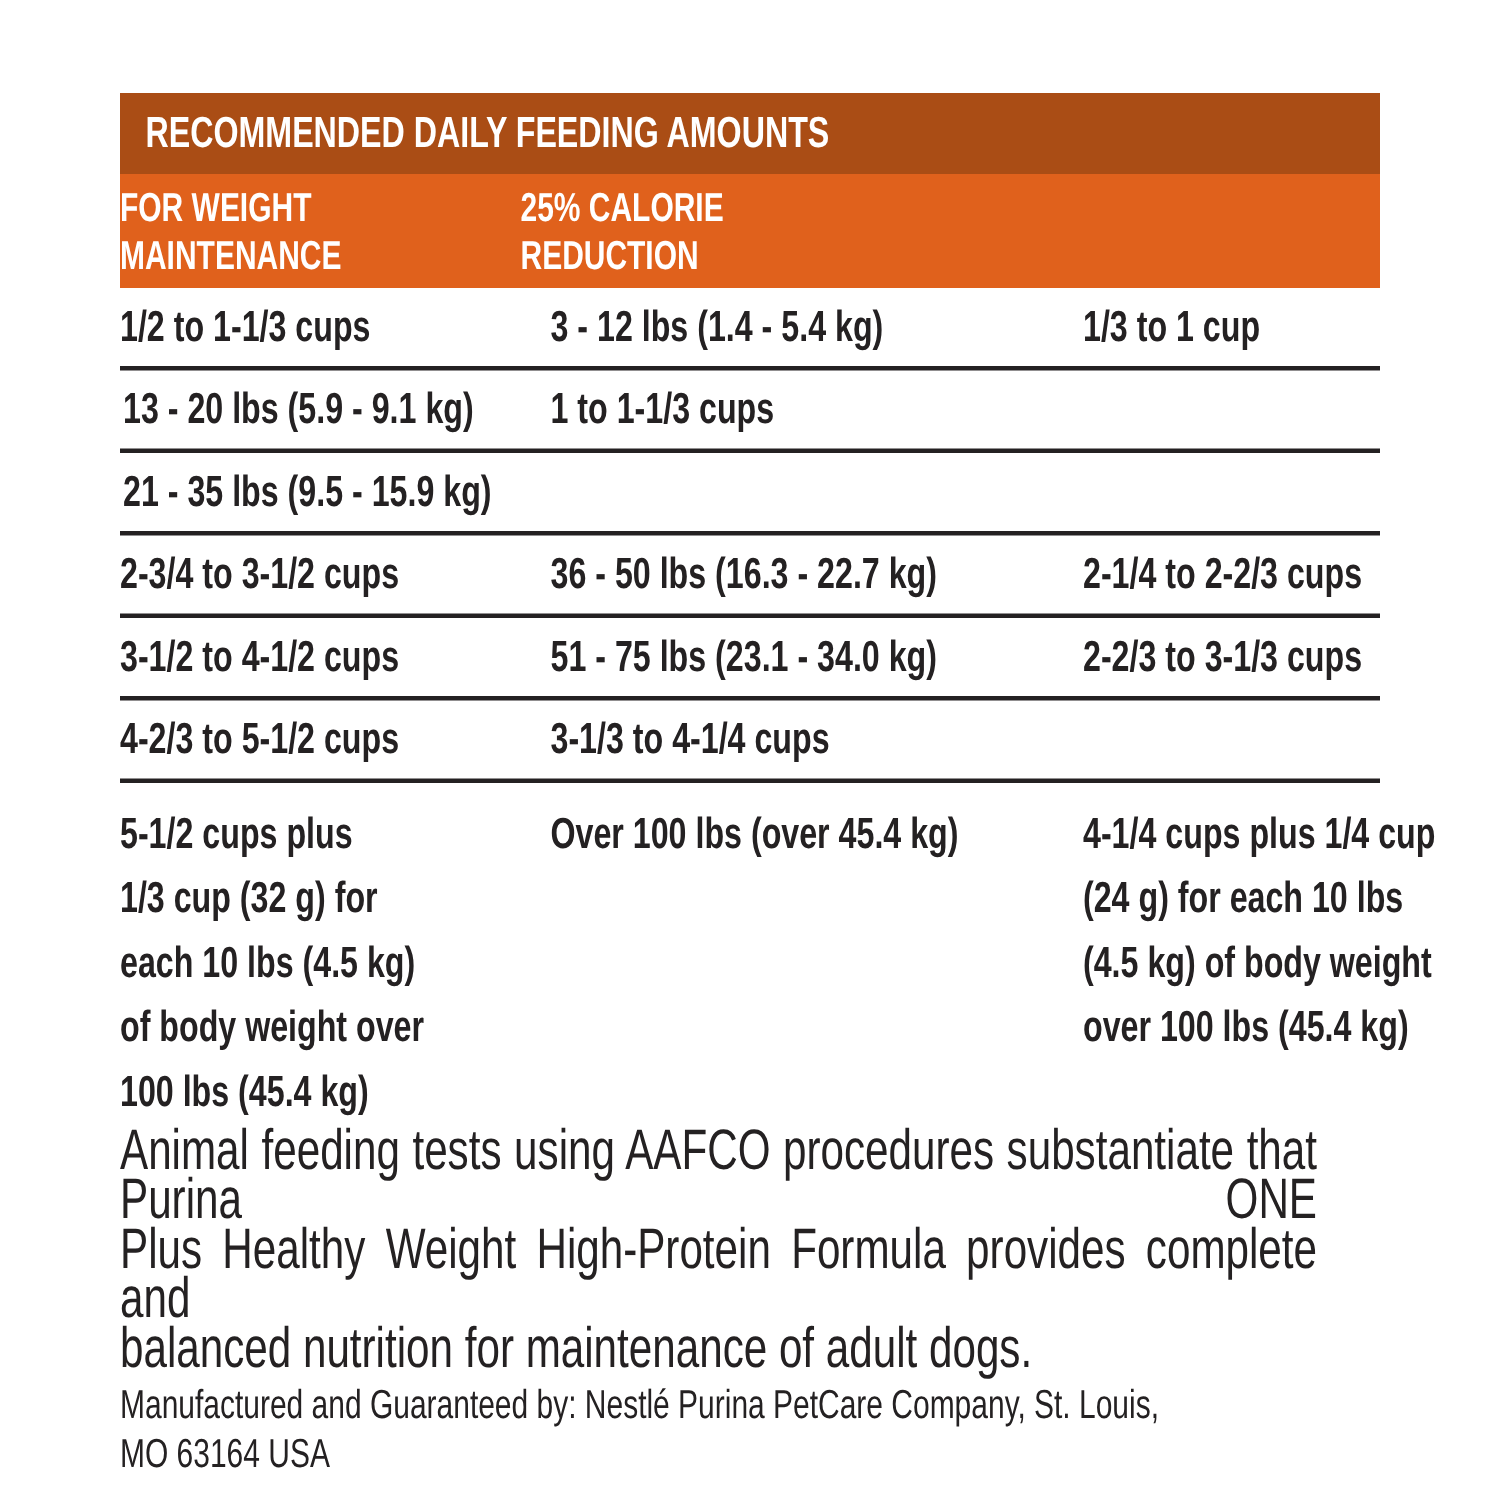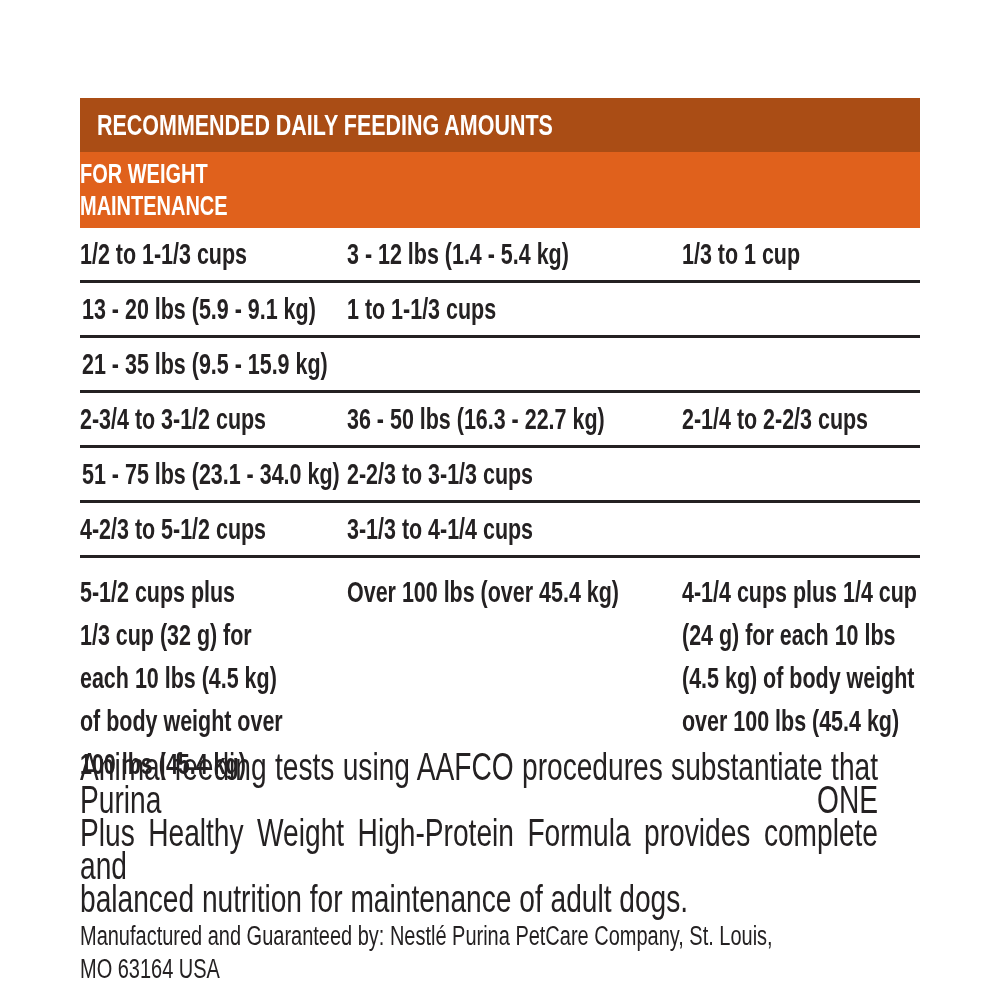--- a/index.html
+++ b/index.html
@@ -29,21 +29,20 @@
     width: 840px;
   }
 
   .title-bar {
     height: 54px;
     background: var(--title-bar, #aa4d15);
     display: flex;
     align-items: center;
     padding-left: 17px;
     box-sizing: border-box;
-    margin-top: 36px;
   }
   .title-text {
     font-size: 29px;
     font-weight: 700;
     color: var(--header-text, #ffffff);
     white-space: nowrap;
     letter-spacing: 0px;
   }
 
   .grid3 {
@@ -66,20 +65,21 @@
   }
 
   .c1 { box-sizing: border-box; }
   .c2, .c3 { padding-left: 2px; box-sizing: border-box; }
 
   .trow {
     height: 55px;
     align-items: center;
     border-bottom: 3px solid var(--divider, #242122);
     box-sizing: border-box;
+    gap: 20px;
   }
   .tcell .cx {
     font-size: 29px;
     font-weight: 700;
     line-height: 34px;
     white-space: pre-line;
   }
   .trow.last {
     height: auto;
     border-bottom: none;
@@ -122,20 +122,24 @@
 
     <div class="title-bar">
       <div class="cx title-text">RECOMMENDED DAILY FEEDING AMOUNTS</div>
     </div>
 
     <div class="header-bar grid3">
       <div class="hcell c1">
         <div class="cx">FOR WEIGHT
 MAINTENANCE</div>
       </div>
+      <div class="hcell c3">
+        <div class="cx">25% CALORIE
+REDUCTION</div>
+      </div>
     </div>
 
     <div class="trow grid3">
       <div class="tcell c1">
           <div class="cx">1/2 to 1-1/3 cups</div>
         </div>
       <div class="tcell c2">
           <div class="cx">3 - 12 lbs (1.4 - 5.4 kg)</div>
         </div>
       <div class="tcell c3">
@@ -164,20 +168,23 @@
         </div>
       <div class="tcell c2">
           <div class="cx">36 - 50 lbs (16.3 - 22.7 kg)</div>
         </div>
       <div class="tcell c3">
           <div class="cx">2-1/4 to 2-2/3 cups</div>
         </div>
     </div>
 
     <div class="trow grid3">
+      <div class="tcell c1">
+          <div class="cx">3-1/2 to 4-1/2 cups</div>
+        </div>
       <div class="tcell c2">
           <div class="cx">51 - 75 lbs (23.1 - 34.0 kg)</div>
         </div>
       <div class="tcell c3">
           <div class="cx">2-2/3 to 3-1/3 cups</div>
         </div>
     </div>
 
     <div class="trow grid3">
       <div class="tcell c1">

